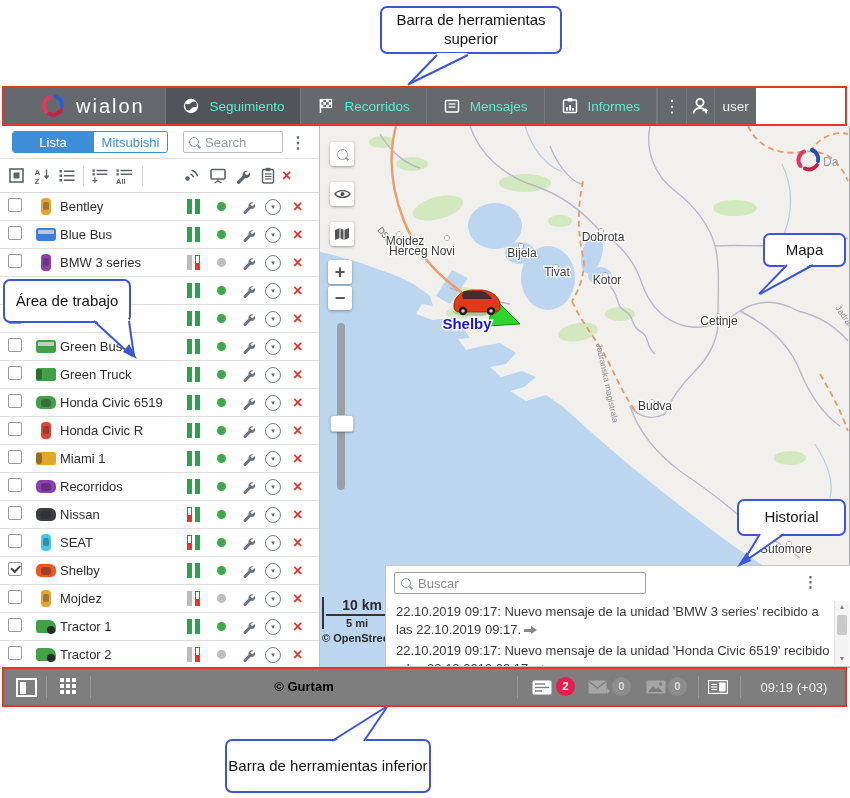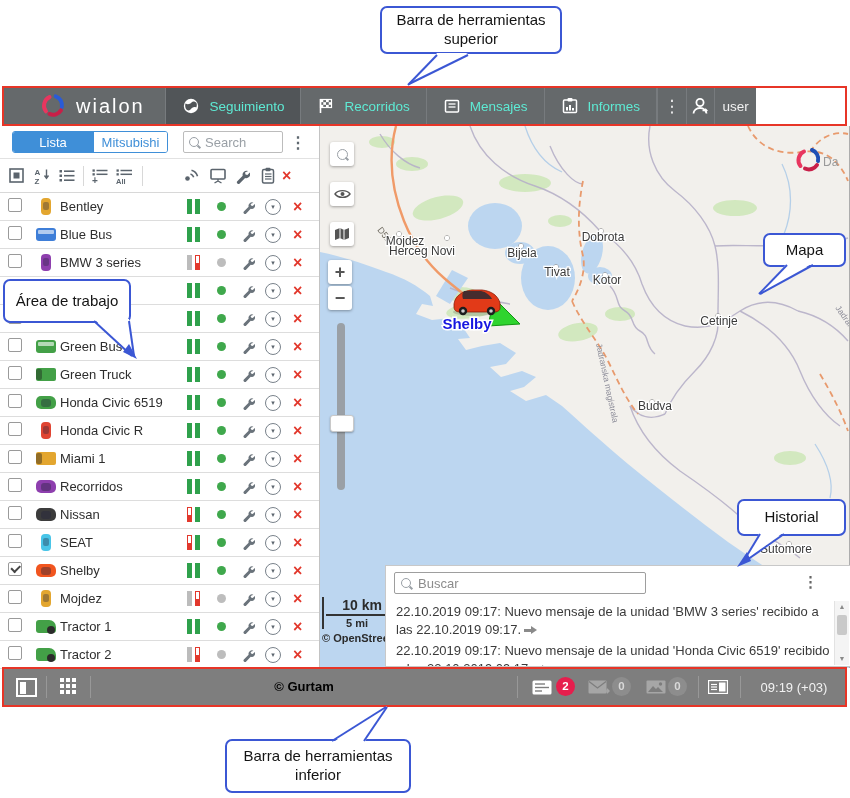--- a/index.html
+++ b/index.html
@@ -926,21 +926,21 @@
     </div>
   <div class="callout" style="left:380px;top:6px;width:182px;height:48px;">
       <span>Barra de herramientas superior</span>
     </div>
   <div class="callout" style="left:3px;top:279px;width:128px;height:44px;justify-content:center;">
       <span>Área de trabajo</span>
     </div>
   <div class="callout" style="left:737px;top:499px;width:109px;height:37px;">
       <span>Historial</span>
     </div>
-  <div class="callout" style="left:225px;top:739px;width:186px;height:54px;">
+  <div class="callout" style="left:225px;top:739px;width:206px;height:54px;">
       <span>Barra de herramientas inferior</span>
     </div>
 
   <svg id="tails" width="850" height="798">
 
     <polygon points="437,53 468,53 408,85" fill="#fff"></polygon>
     <line x1="437" y1="55" x2="408" y2="85" stroke="#3b57d4" stroke-width="2"></line>
     <line x1="468" y1="55" x2="409" y2="84" stroke="#3b57d4" stroke-width="2"></line>
 
     <polygon points="787,263 813,263 759,295" fill="#fff"></polygon>

